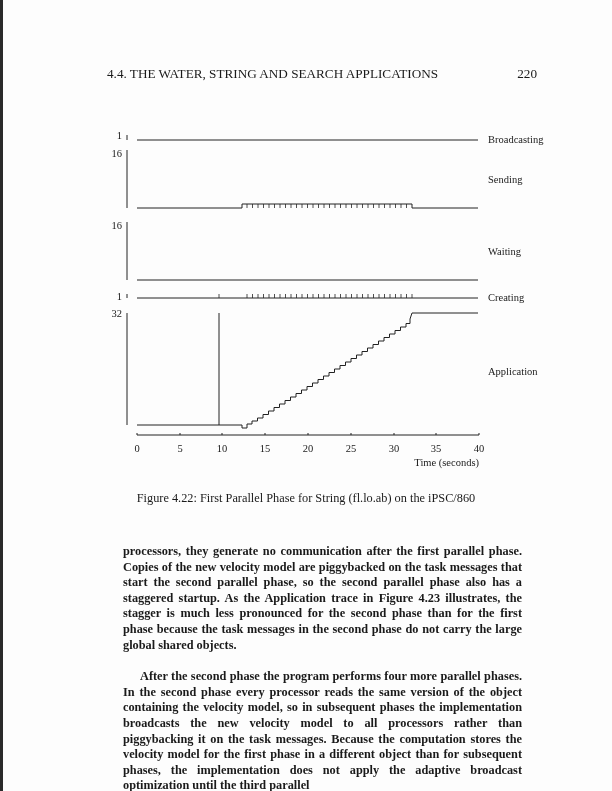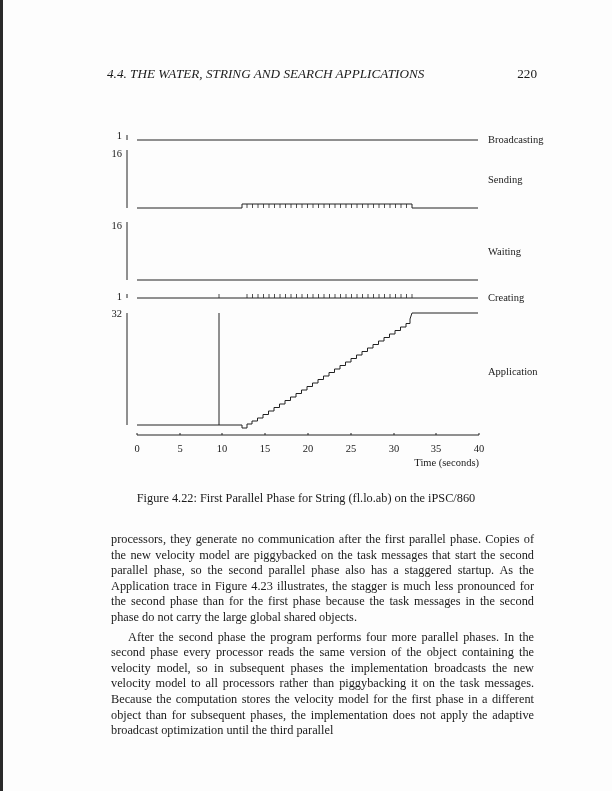--- a/index.html
+++ b/index.html
@@ -3,26 +3,26 @@
 <meta charset="utf-8">
 <style>
   html, body { margin: 0; padding: 0; }
   body {
     width: 612px; height: 791px; position: relative; overflow: hidden;
     background: #fdfdfd; color: #1a1a1a;
     font-family: "Liberation Serif", "DejaVu Serif", serif;
   }
   .scan-edge { position: absolute; left: 0; top: 0; width: 3px; height: 791px; background: #2a2a2a; }
   .running-head { position: absolute; top: 66px; left: 107px; width: 430px; font-size: 13.2px; }
-  .running-head .title { font-style: italic; position: absolute; left: 0; top: 0; white-space: nowrap; }
+  .running-head .title { position: absolute; left: 0; top: 0; white-space: nowrap; }
   .running-head .page { position: absolute; right: 0; top: 0; }
   svg.chart { position: absolute; left: 0; top: 0; }
   .caption { position: absolute; top: 491px; left: 0; width: 612px; text-align: center; font-size: 12.3px; }
   .body-text { position: absolute; left: 107px; top: 528px; width: 431px; font-size: 12.3px; line-height: 15.6px; text-align: justify; }
-  .body-text p { margin: 4px; }
+  .body-text p { margin: 16px; font-weight: bold; }
   .body-text p.indent { text-indent: 17px; }
 </style>
 </head>
 <body>
 
 <div class="scan-edge"></div>
 
 <div class="running-head">
   <span class="title">4.4.  THE WATER, STRING AND SEARCH APPLICATIONS</span>
   <span class="page">220</span>

